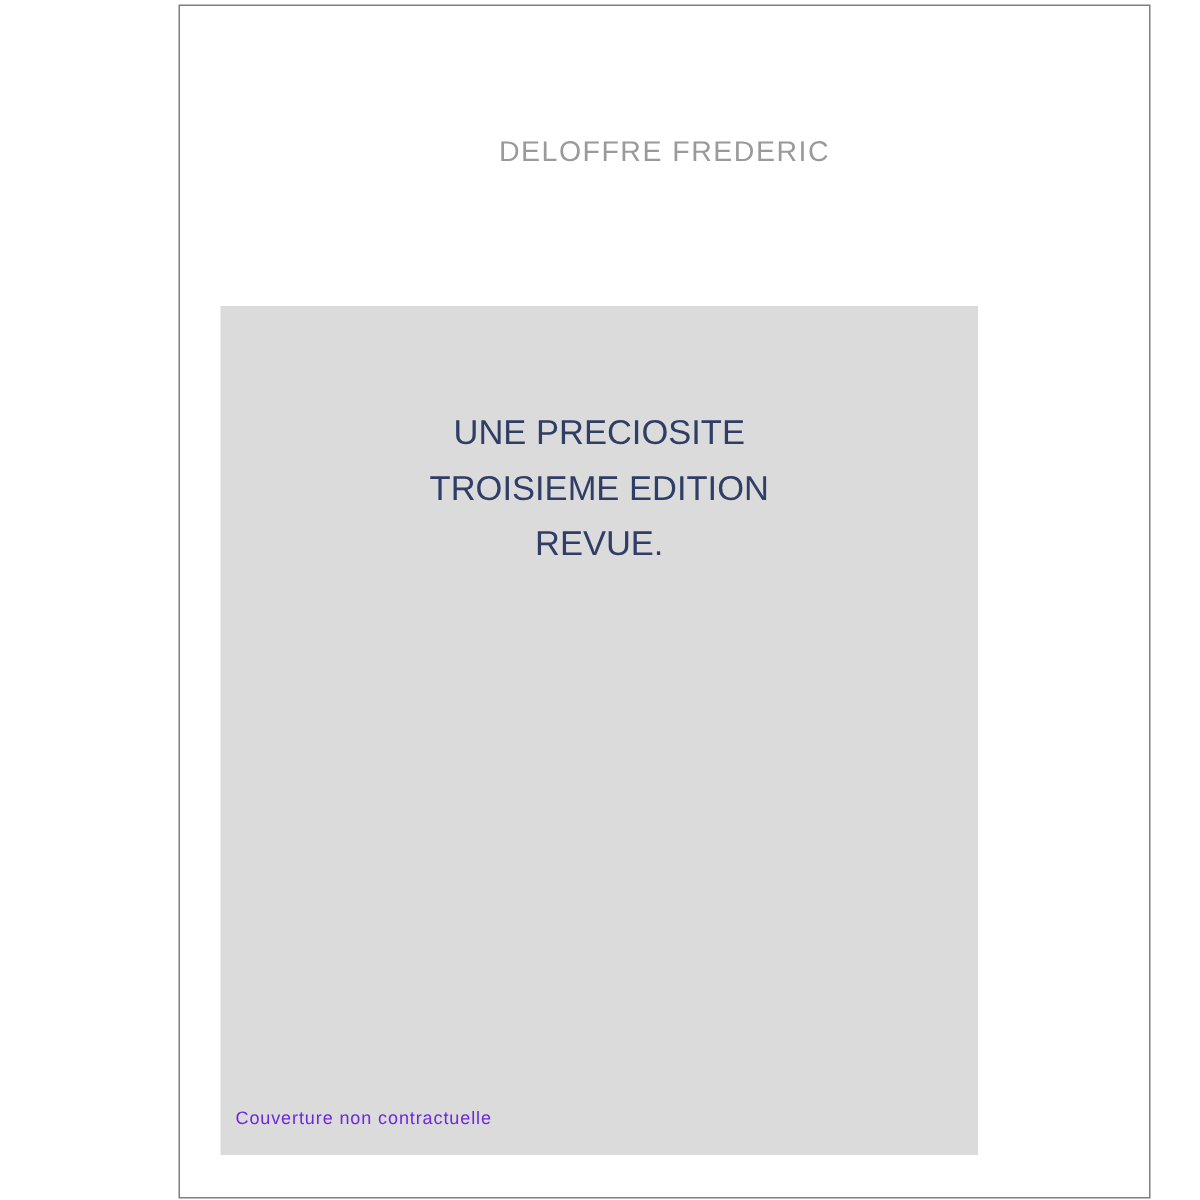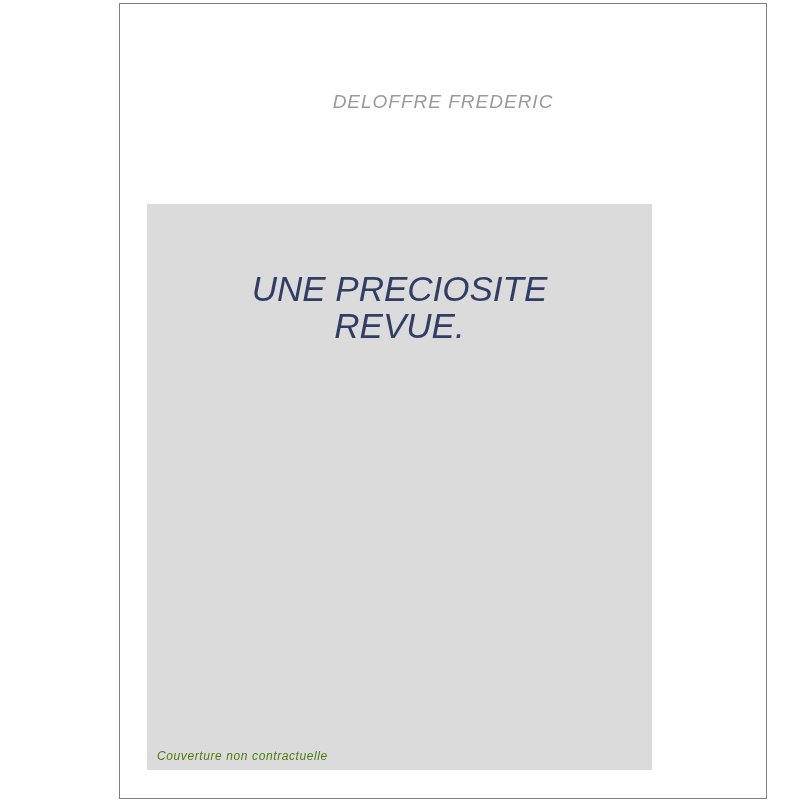--- a/index.html
+++ b/index.html
@@ -17,21 +17,20 @@
     background: #ffffff;
   }
   .cover-card {
     position: absolute;
     left: 119px;
     top: 3px;
     width: 648px;
     height: 796px;
     background: #ffffff;
     border: 1px solid #7f7f7f;
-    font-style: italic;
   }
   .author-name {
     position: absolute;
     top: 88px;
     left: 0;
     width: 100%;
     text-align: center;
     font-size: 19px;
     font-weight: 400;
     letter-spacing: 1px;
@@ -47,46 +46,47 @@
     height: 566px;
     background: #dbdbdb;
   }
   .book-title {
     position: absolute;
     top: 66px;
     left: 0;
     width: 100%;
     text-align: center;
     color: #303e66;
-    font-size: 35px;
+    font-size: 23px;
     font-weight: 400;
     line-height: 37px;
     letter-spacing: 0px;
   }
   .book-title .title-line {
     display: block;
     white-space: nowrap;
   }
   .cover-disclaimer {
     position: absolute;
     left: 10px;
-    bottom: 7px;
+    bottom: 18px;
     font-size: 12px;
     letter-spacing: 0.6px;
-    color: #4d7c0f;
+    color: #6d28d9;
     white-space: nowrap;
   }
 </style>
 </head>
 <body>
 
 <div class="page">
   <div class="cover-card">
     <div class="author-name">DELOFFRE FREDERIC</div>
     <div class="title-panel">
       <div class="book-title">
         <span class="title-line">UNE PRECIOSITE</span>
+        <span class="title-line">TROISIEME EDITION</span>
         <span class="title-line">REVUE.</span>
       </div>
       <div class="cover-disclaimer">Couverture non contractuelle</div>
     </div>
   </div>
 </div>
 
 </body></html>

